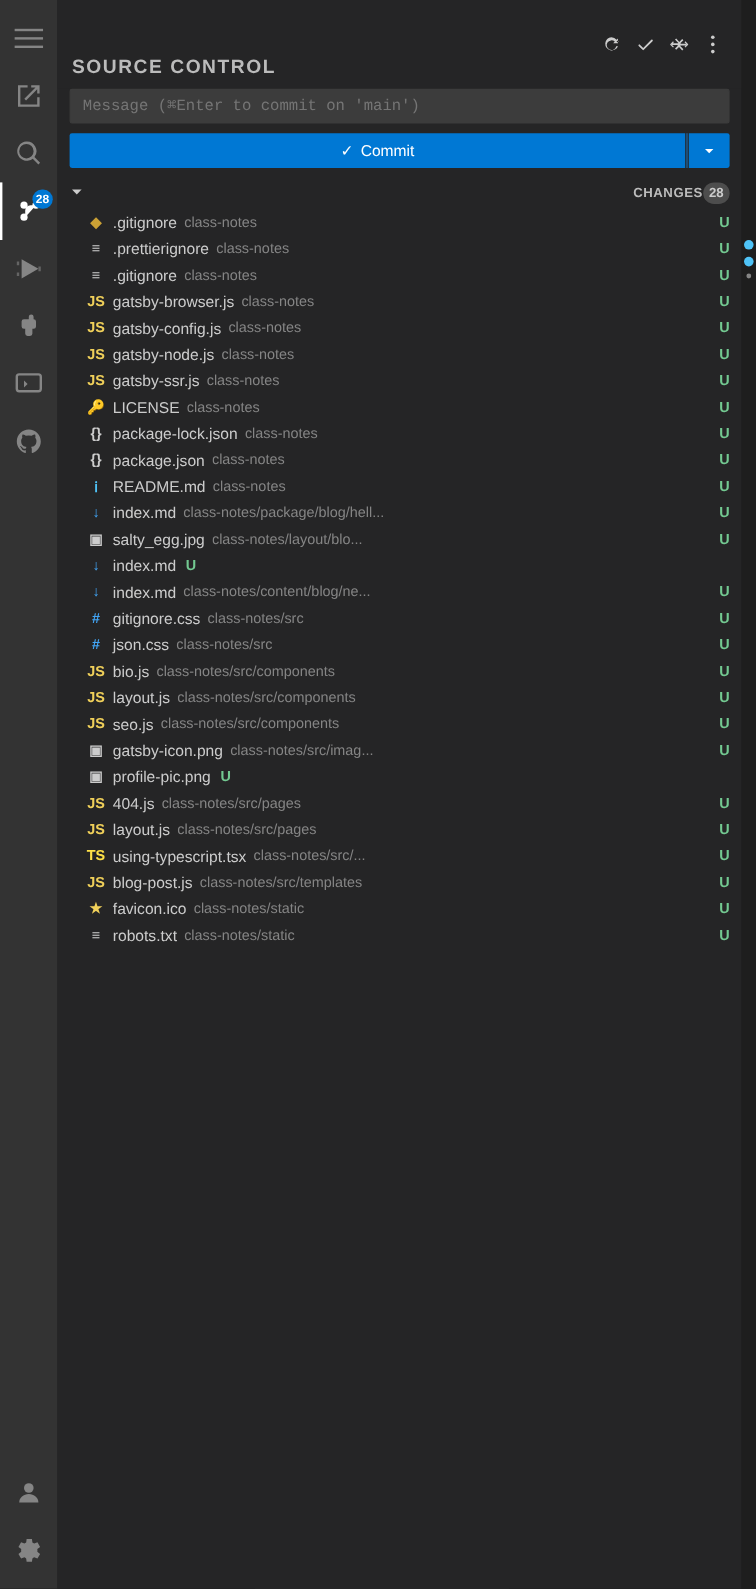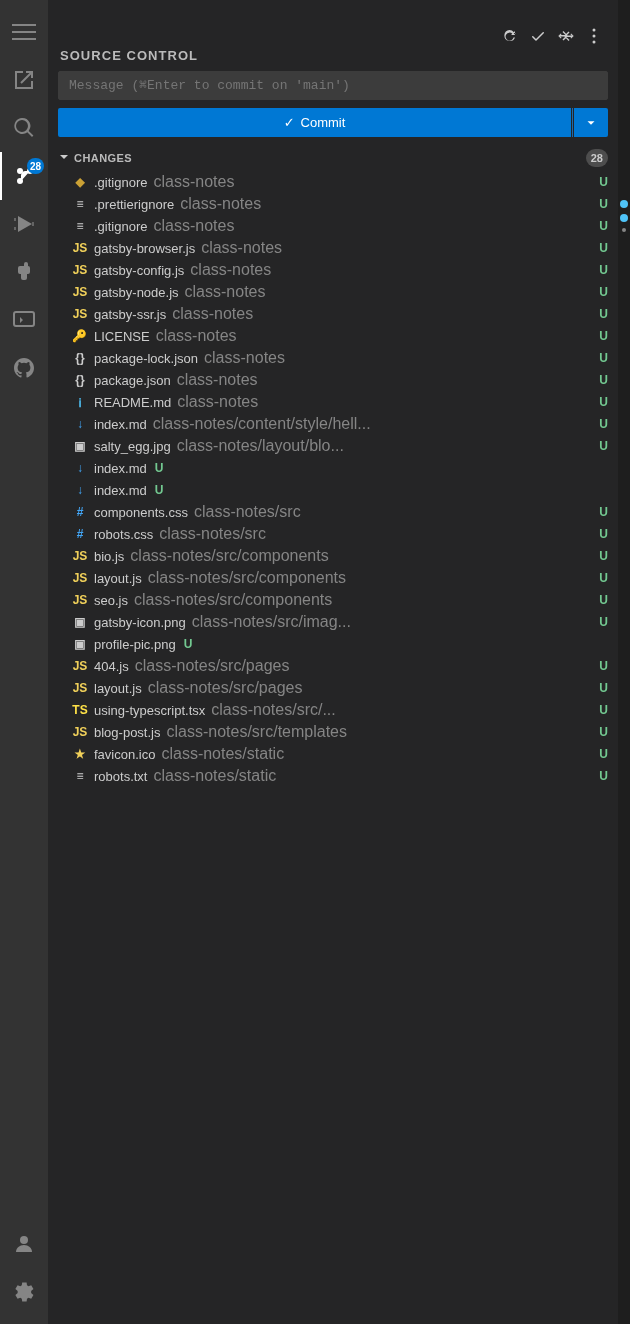--- a/index.html
+++ b/index.html
@@ -77,21 +77,21 @@
 
     
     .panel-header {
       display: flex;
       align-items: center;
       justify-content: space-between;
       padding: 8px 12px;
       background: #252526;
     }
     .panel-title {
-      font-size: 13px;
+      font-size: 16px;
       font-weight: 700;
       letter-spacing: 0.08em;
       color: #bbbbbb;
       text-transform: uppercase;
       margin-top: 40px;
     }
     .header-actions {
       display: flex;
       align-items: center;
       gap: 4px;
@@ -172,20 +172,21 @@
       user-select: none;
     }
     .changes-title {
       flex: 1;
       font-size: 11px;
       font-weight: 700;
       letter-spacing: 0.04em;
       text-transform: uppercase;
       color: #bbbbbb;
       margin-left: 4px;
+      text-align: right;
     }
     .changes-count {
       background: #4d4d4d;
       color: #cccccc;
       border-radius: 10px;
       font-size: 11px;
       font-weight: bold;
       min-width: 20px;
       height: 18px;
       display: flex;
@@ -228,21 +229,21 @@
       margin-right: 6px;
       font-size: 12px;
     }
     .file-name {
       color: #cccccc;
       font-size: 13px;
       flex-shrink: 0;
     }
     .file-path {
       color: #858585;
-      font-size: 16px;
+      font-size: 12px;
       margin-left: 6px;
       white-space: nowrap;
       overflow: hidden;
       text-overflow: ellipsis;
       flex: 1;
       min-width: 0;
     }
     .file-status {
       color: #73c991;
       font-size: 12px;
@@ -453,48 +454,49 @@
       </div>
       <div class="file-item">
         <span class="file-icon" style="color: rgb(79, 195, 247); font-size: 12px; font-weight: bold;">ℹ</span>
         <span class="file-name">README.md</span>
         <span class="file-path">class-notes</span>
         <span class="file-status">U</span>
       </div>
       <div class="file-item">
         <span class="file-icon" style="color: rgb(66, 165, 245); font-size: 12px; font-weight: bold;">↓</span>
         <span class="file-name">index.md</span>
-        <span class="file-path">class-notes/content/style/hell...</span>
+        <span class="file-path">class-notes/package/blog/hell...</span>
         <span class="file-status">U</span>
       </div>
       <div class="file-item">
         <span class="file-icon" style="color: rgb(204, 204, 204); font-size: 12px; font-weight: bold;">▣</span>
         <span class="file-name">salty_egg.jpg</span>
         <span class="file-path">class-notes/layout/blo...</span>
         <span class="file-status">U</span>
       </div>
       <div class="file-item">
         <span class="file-icon" style="color: rgb(66, 165, 245); font-size: 12px; font-weight: bold;">↓</span>
         <span class="file-name">index.md</span>
         <span class="file-status">U</span>
       </div>
       <div class="file-item">
         <span class="file-icon" style="color: rgb(66, 165, 245); font-size: 12px; font-weight: bold;">↓</span>
         <span class="file-name">index.md</span>
+        <span class="file-path">class-notes/content/blog/ne...</span>
         <span class="file-status">U</span>
       </div>
       <div class="file-item">
         <span class="file-icon" style="color: rgb(66, 165, 245); font-size: 12px; font-weight: bold;">#</span>
-        <span class="file-name">components.css</span>
+        <span class="file-name">gitignore.css</span>
         <span class="file-path">class-notes/src</span>
         <span class="file-status">U</span>
       </div>
       <div class="file-item">
         <span class="file-icon" style="color: rgb(66, 165, 245); font-size: 12px; font-weight: bold;">#</span>
-        <span class="file-name">robots.css</span>
+        <span class="file-name">json.css</span>
         <span class="file-path">class-notes/src</span>
         <span class="file-status">U</span>
       </div>
       <div class="file-item">
         <span class="file-icon" style="color: rgb(240, 208, 90); font-size: 12px; font-weight: bold;">JS</span>
         <span class="file-name">bio.js</span>
         <span class="file-path">class-notes/src/components</span>
         <span class="file-status">U</span>
       </div>
       <div class="file-item">

